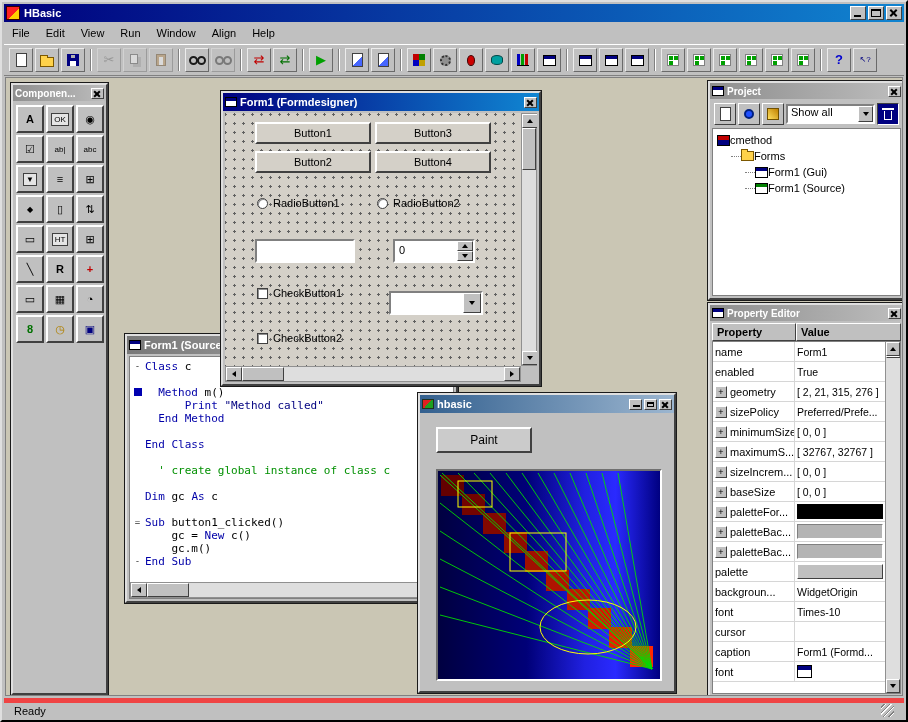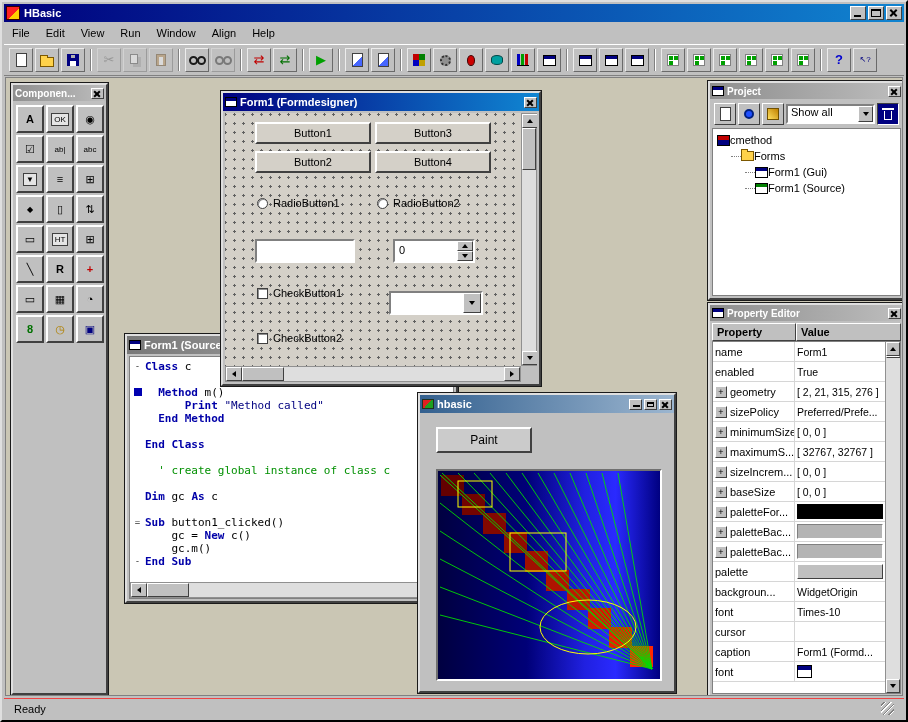--- a/index.html
+++ b/index.html
@@ -106,21 +106,21 @@
   .hsb .sbthumb{width:42px;height:100%}
   .vsb .sbthumb{height:42px;width:100%}
   .sbfill{flex:1}
   .sbcorner{position:absolute;right:0;bottom:0;width:16px;height:16px;background:#c0c0c0}
   
   .source-body{position:absolute;left:2px;top:20px;right:2px;bottom:2px;background:#fff;border:1px solid #808080;overflow:hidden}
   .code{position:absolute;left:0;top:3px;right:0;bottom:17px;font-family:"DejaVu Sans Mono",monospace;font-size:11px;line-height:13px;white-space:pre;overflow:hidden}
   .cline{display:flex;height:13px}
   .cmargin{width:15px;flex:none;text-align:center;color:#303030;font-size:9px;line-height:13px}
   .msq{display:inline-block;width:8px;height:8px;background:#0000b0;margin-top:2px}
-  .tok-kw{color:#0000a8;font-weight:bold}
+  .tok-kw{color:#0000a8;font-weight:normal}
   .tok-str{color:#000080}
   .tok-com{color:#009000}
   
   .app-body{position:absolute;left:2px;top:20px;right:2px;bottom:2px;background:#c0c0c0}
   .paintbtn{position:absolute;left:14px;top:12px;width:96px;height:26px;background:#cbcbcb;border:2px solid;border-color:#fff #404040 #404040 #fff;font-size:12px;font-family:inherit;cursor:default}
   .canvas-frame{position:absolute;left:14px;top:54px;width:226px;height:212px;border:2px solid;border-color:#707070 #fff #fff #707070;background:#000060}
   .canvas-frame svg{display:block;width:100%;height:100%}
   
   .proj-toolbar{position:absolute;left:2px;top:18px;right:2px;height:26px;display:flex;align-items:center;gap:2px;padding:0 2px}
   .pjbtn{width:22px;height:22px;flex:none;background:#c0c0c0;border:1px solid;border-color:#fff #404040 #404040 #fff;display:flex;align-items:center;justify-content:center;padding:0}
@@ -147,21 +147,21 @@
   .pexp{width:12px;height:12px;flex:none;background:#c0c0c0;border:1px solid;border-color:#fff #404040 #404040 #fff;font-size:9px;line-height:10px;text-align:center}
   .pexp::before{content:"+"}
   .sw{width:100%;height:15px}
   .sw-black{background:#000}
   .sw-gray{background:#b4b4b4;border:1px solid;border-color:#808080 #fff #fff #808080}
   .sw-btn{background:#c0c0c0;border:1px solid;border-color:#fff #404040 #404040 #fff}
   .sw-icon{width:15px;height:13px;border:1px solid #000;background:linear-gradient(#000080 0 4px,#fff 4px)}
   .props-sb{width:15px;flex:none;display:flex;flex-direction:column;background:#dedede;border-left:1px solid #909090}
   .props-sb .sbb{width:100%}
   
-  .statusbar{position:absolute;left:2px;bottom:2px;right:2px;height:20px;background:#c0c0c0;border-top:1px solid #ef4444;display:flex;align-items:center;padding:0 10px}
+  .statusbar{position:absolute;left:2px;bottom:2px;right:2px;height:20px;background:#c0c0c0;border-top:5px solid #ef4444;display:flex;align-items:center;padding:0 10px}
   .grip{margin-left:auto;width:13px;height:13px;background:repeating-linear-gradient(135deg,transparent 0 2px,#808080 2px 3px,#fff 3px 4px)}
 </style>
 </head>
 <body>
 
 <div class="screen">
 
   <div class="main-title">
     <span class="app-logo"></span>
     <span>HBasic</span>

